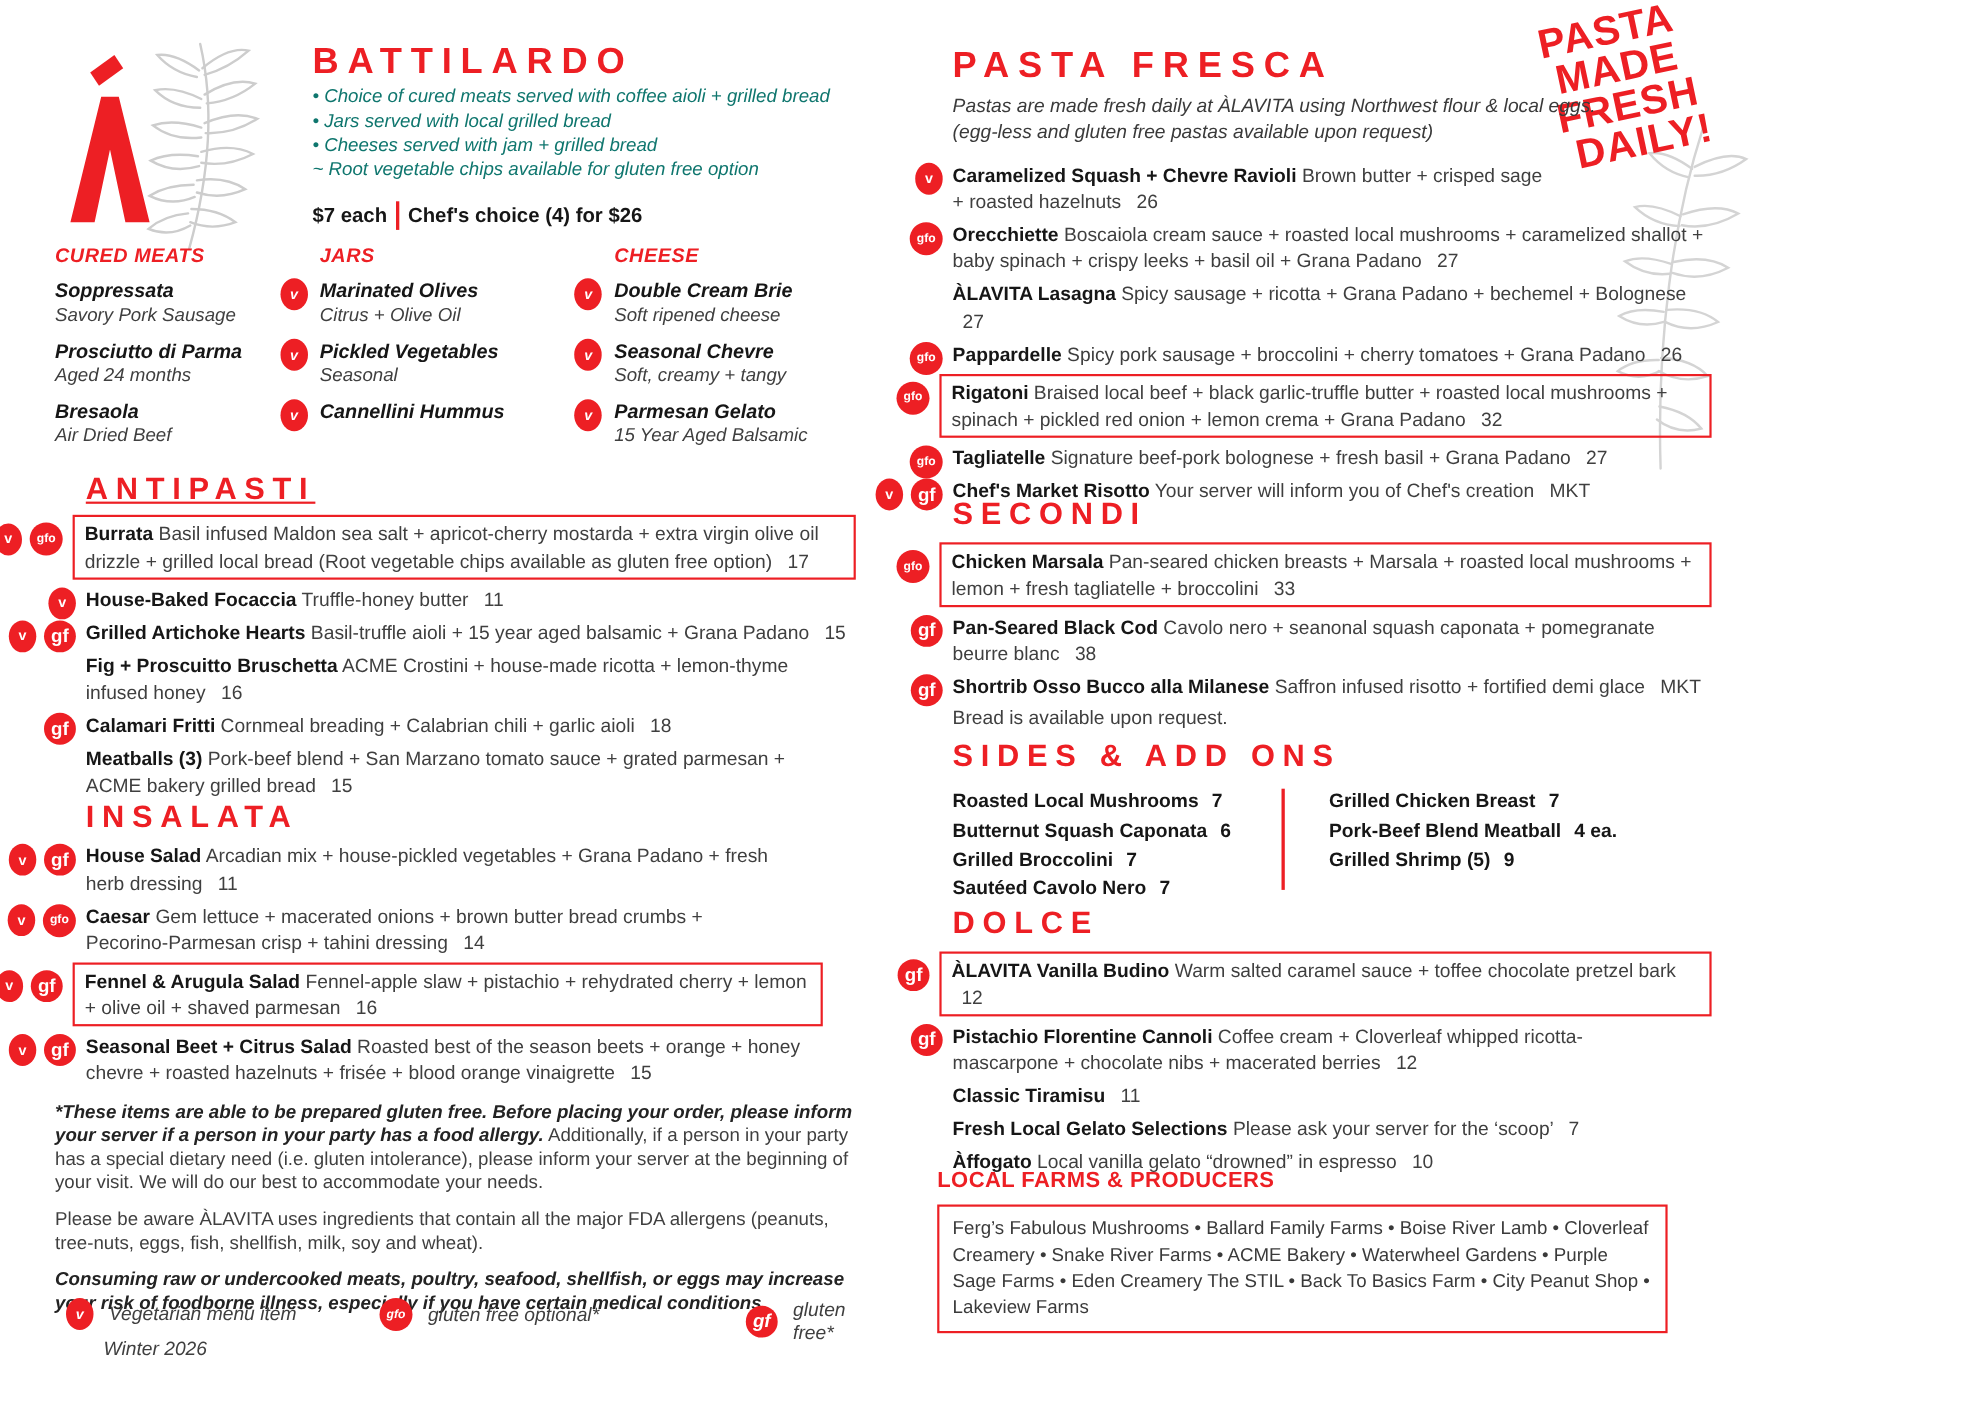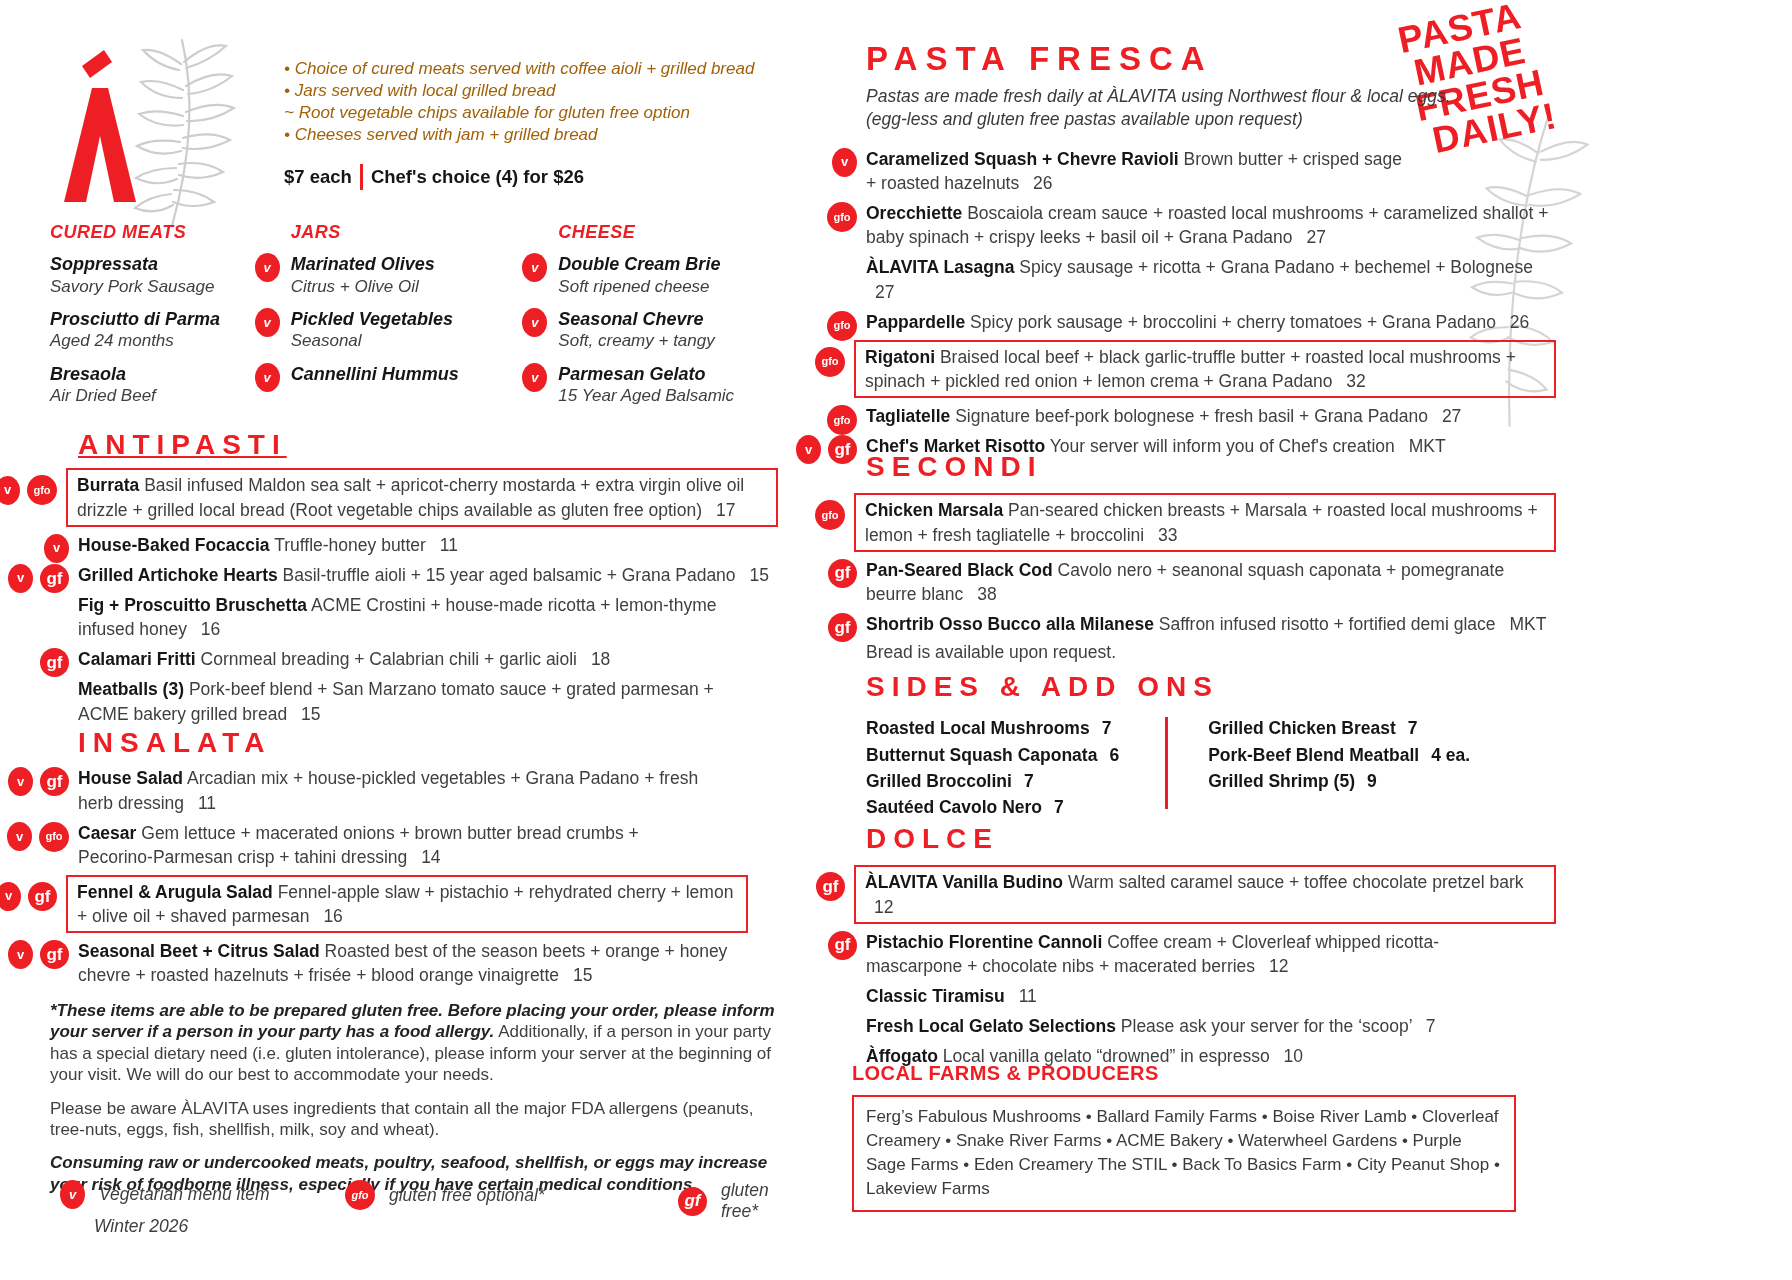--- a/index.html
+++ b/index.html
@@ -26,21 +26,21 @@
 
   
   .badge{display:inline-flex;align-items:center;justify-content:center;background:var(--red);
          color:#fff;border-radius:50%;font-weight:700;flex:none;}
   .badge.v{width:25px;height:29px;font-size:13px;}
   .badge.gfo{width:30px;height:30px;font-size:11px;}
   .badge.gf{width:29px;height:29px;font-size:17px;}
 
   
   #battilardo{left:284px;top:38px;width:488px;}
-  #battilardo .bullets{margin-top:20px;font-style:italic;font-size:17px;line-height:1.3;color:#a16207;}
+  #battilardo .bullets{margin-top:4px;font-style:italic;font-size:17px;line-height:1.3;color:#0f766e;}
   #battilardo .bullets span{display:block;}
   .choice-row{margin-top:18px;display:flex;align-items:center;gap:26px;}
   .choice-box{background:var(--red);color:#fff;font-weight:800;font-size:20px;
               letter-spacing:3px;padding:8px 26px;}
   .choice-price{display:flex;align-items:center;gap:8px;font-weight:700;font-size:18.5px;color:var(--ink);}
   .pipe{width:3px;height:26px;background:var(--red);}
 
   
   #board-cols{left:50px;top:222px;width:740px;display:flex;font-style:italic;}
   .bcol h3{color:var(--red);font-weight:700;font-size:18px;margin:0 0 10px 0;letter-spacing:.5px;}
@@ -144,25 +144,26 @@
   </svg>
 
   <div class="abs" id="fresh-badge">
     <span>PASTA</span>
     <span>MADE</span>
     <span>FRESH</span>
     <span>DAILY!</span>
   </div>
 
   <div class="abs" id="battilardo">
+    <h2 class="sec-title t-lg">BATTILARDO</h2>
     <div class="bullets">
       <span>• Choice of cured meats served with coffee aioli + grilled bread</span>
       <span>• Jars served with local grilled bread</span>
+      <span>• Cheeses served with jam + grilled bread</span>
       <span>~ Root vegetable chips available for gluten free option</span>
-      <span>• Cheeses served with jam + grilled bread</span>
     </div>
     <div class="choice-row">
       <span class="choice-price">
         <span>$7 each</span>
         <span class="pipe"></span>
         <span>Chef's choice (4) for $26</span>
       </span>
     </div>
   </div>
 

